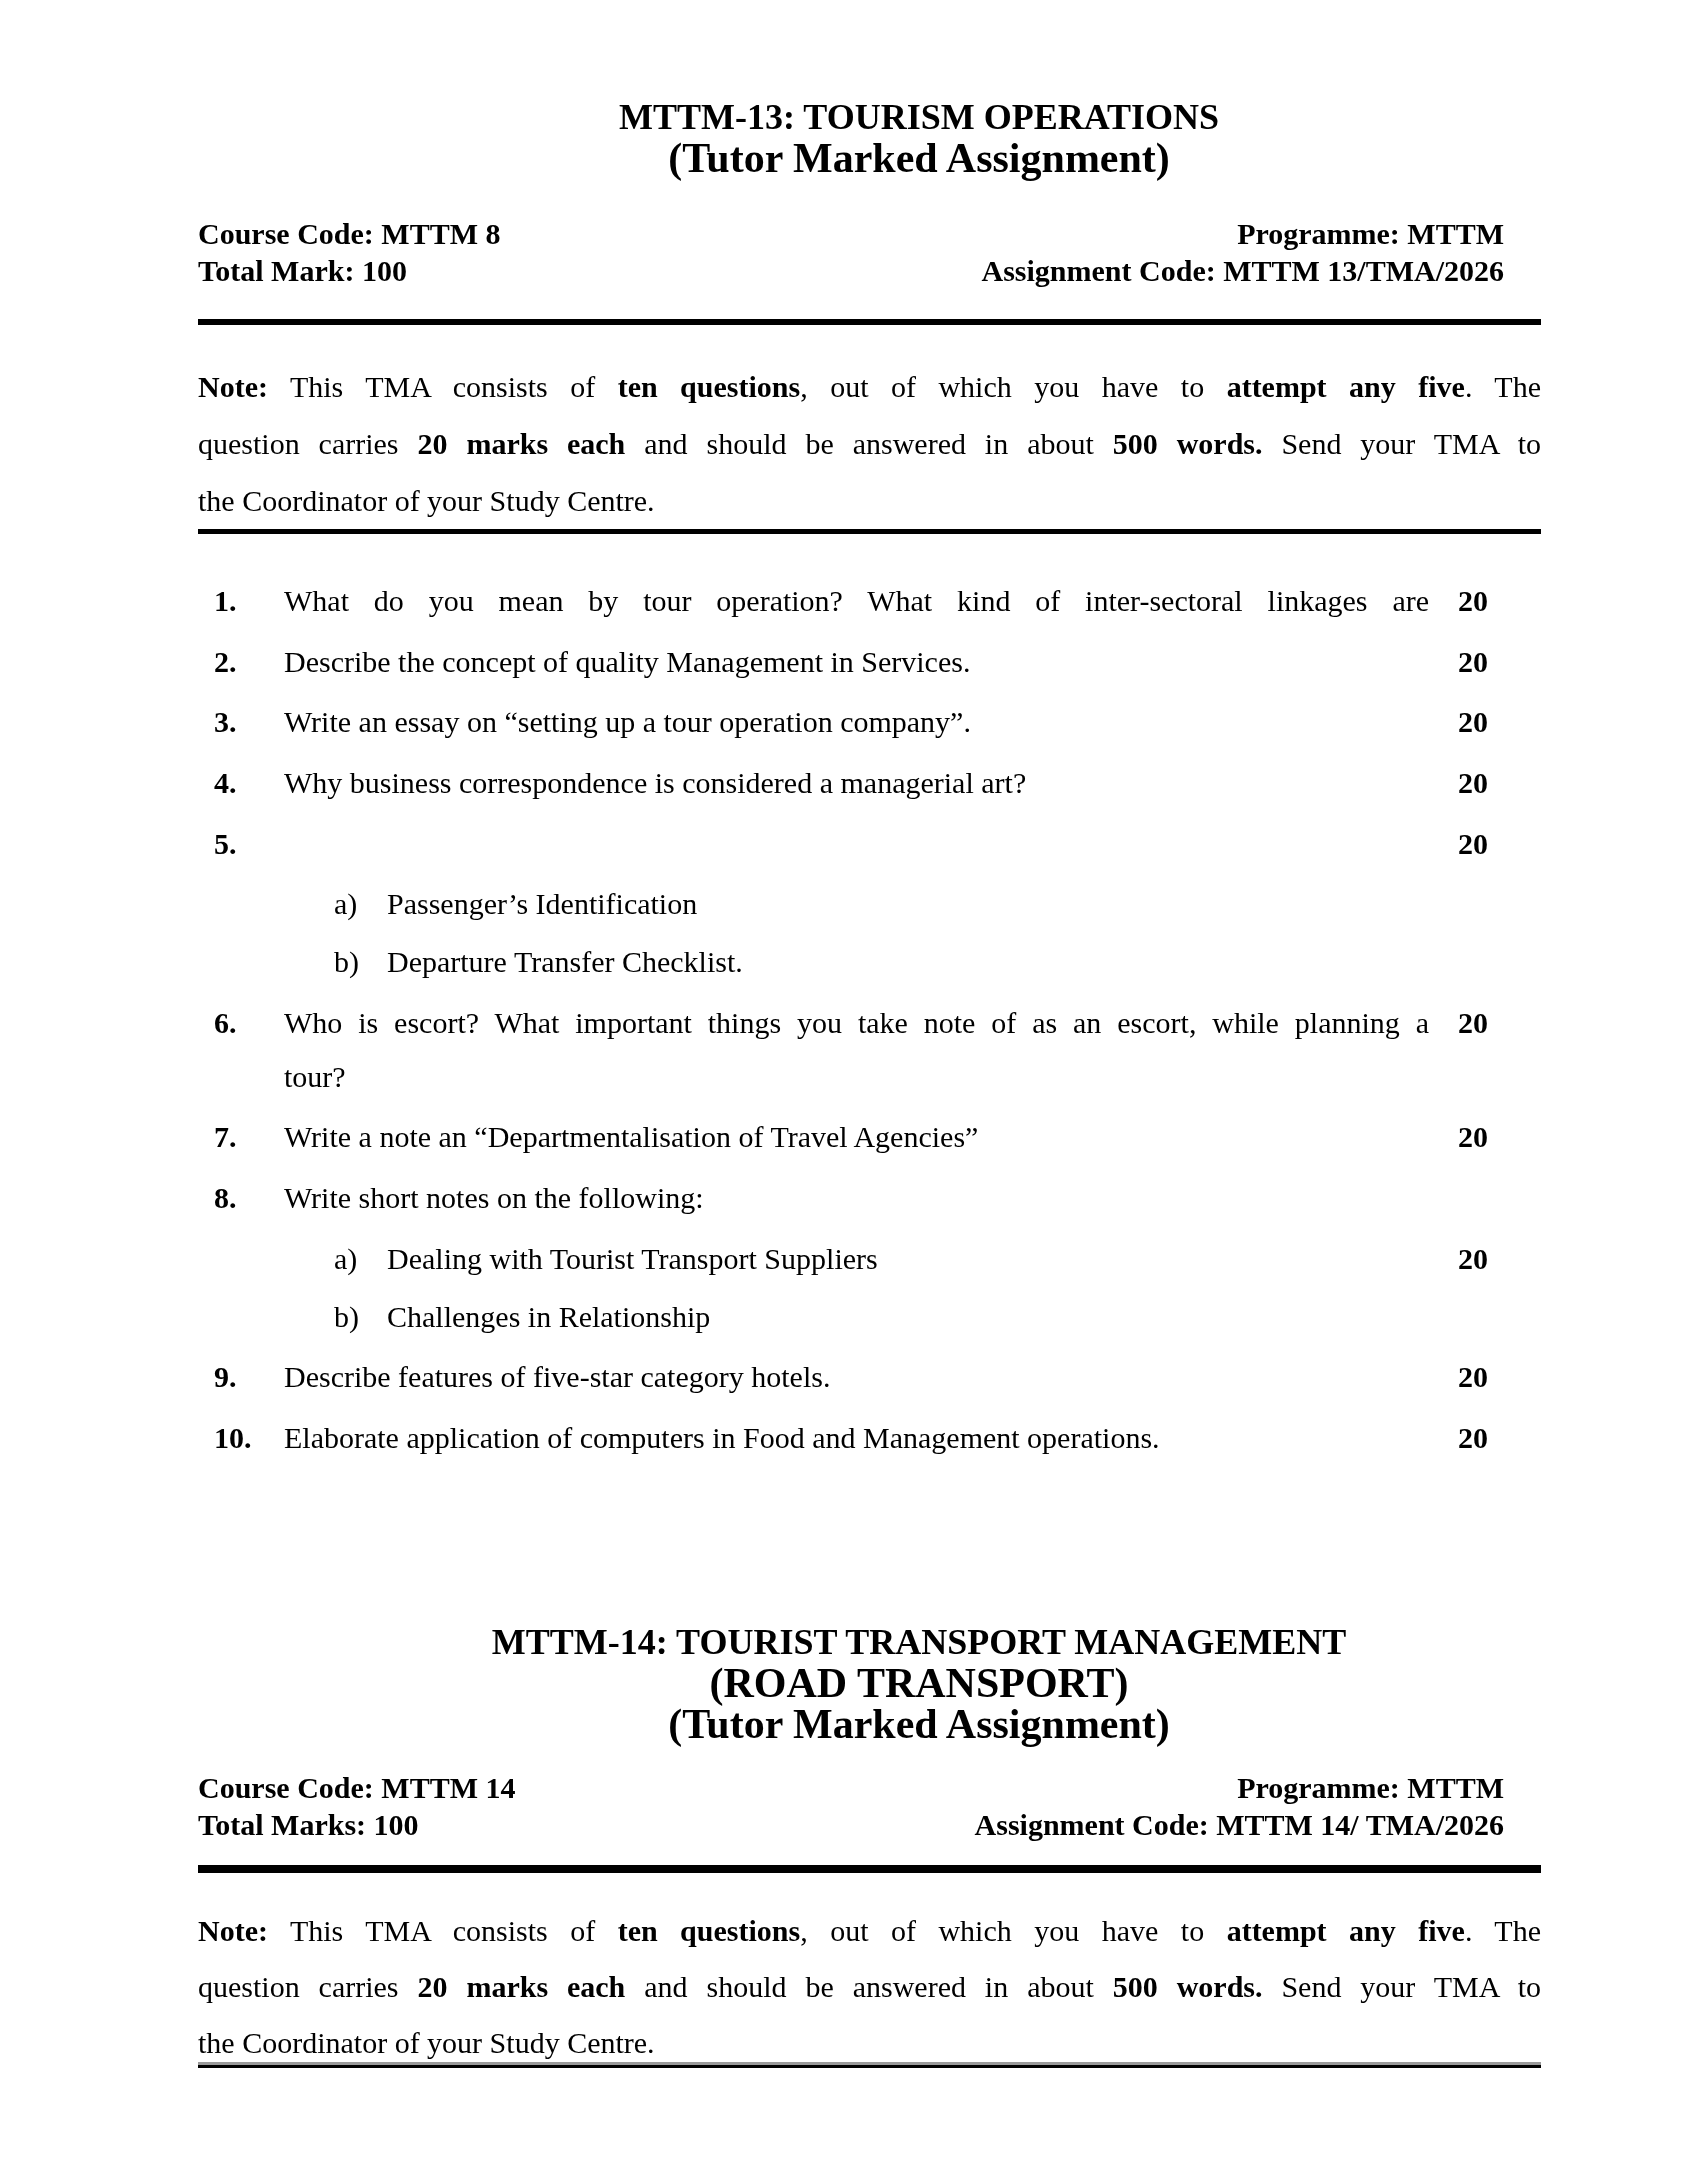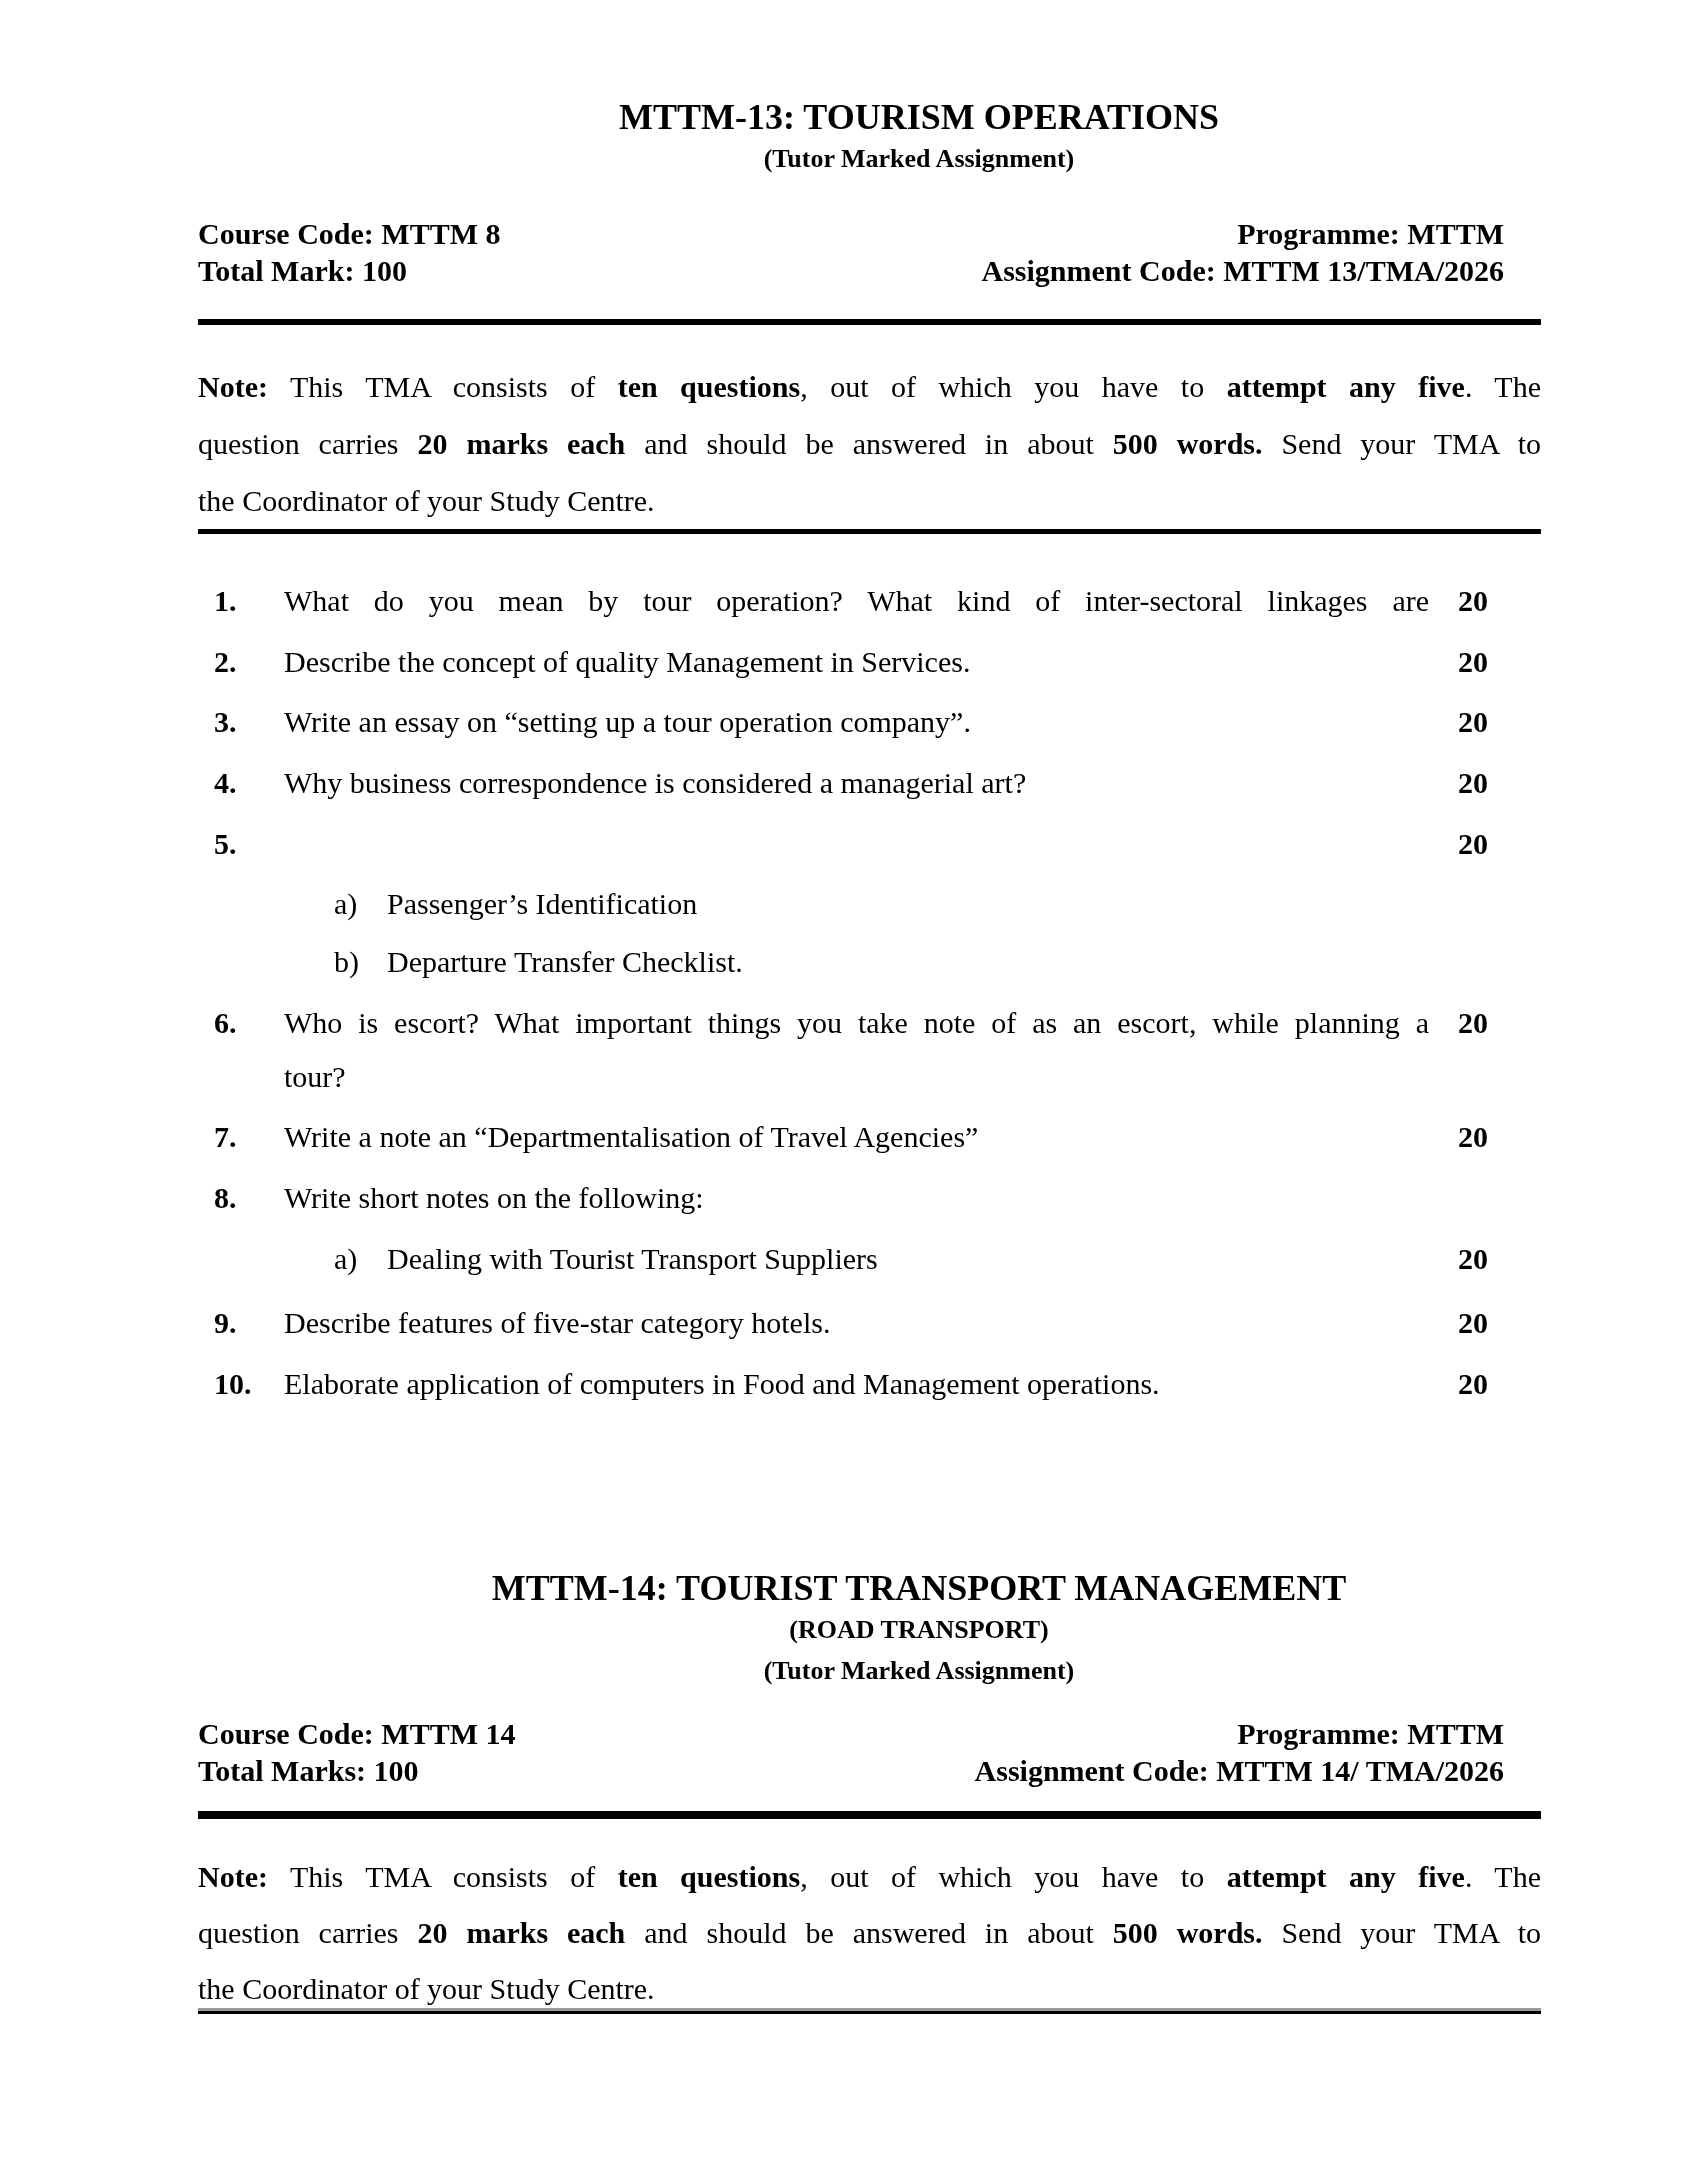--- a/index.html
+++ b/index.html
@@ -10,21 +10,21 @@
     font-size: 30px; color: #000;
     -webkit-font-smoothing: antialiased;
   }
   .page { position: relative; width: 1687px; height: 2183px; overflow: hidden; background: #fff; }
   .content { padding-left: 198px; padding-right: 146px; }
 
   
   .heading { text-align: center; padding-left: 99px; font-weight: bold; }
   .heading-1 { margin-top: 97px; }
   .title-line { font-size: 36px; line-height: 41px; }
-  .subtitle-line { font-size: 26px; line-height: 41px; }
+  .subtitle-line { font-size: 42px; line-height: 41px; }
 
   
   .meta { display: flex; justify-content: space-between; width: 1306px;
           font-weight: bold; line-height: 37px; margin-top: 36px; }
   .meta-left { text-align: left; }
   .meta-right { text-align: right; }
 
   
   .rule { background: #000; }
   .rule-a { margin-top: 30px; height: 6px; }
@@ -171,20 +171,23 @@
         <div class="q-row sub-row">
           <div class="q-no"></div>
           <div class="q-text sub-indent">
             <span class="sub-label">a)</span><span>Dealing with Tourist Transport Suppliers</span>
           </div>
           <div class="q-marks">20</div>
         </div>
 
         <div class="q-row">
           <div class="q-no"></div>
+          <div class="q-text sub-indent">
+            <span class="sub-label">b)</span><span>Challenges in Relationship</span>
+          </div>
           <div class="q-marks"></div>
         </div>
 
         <div class="q-row">
           <div class="q-no">9.</div>
           <div class="q-text">
             <div class="q-line">Describe features of five-star category hotels.</div>
           </div>
           <div class="q-marks">20</div>
         </div>

